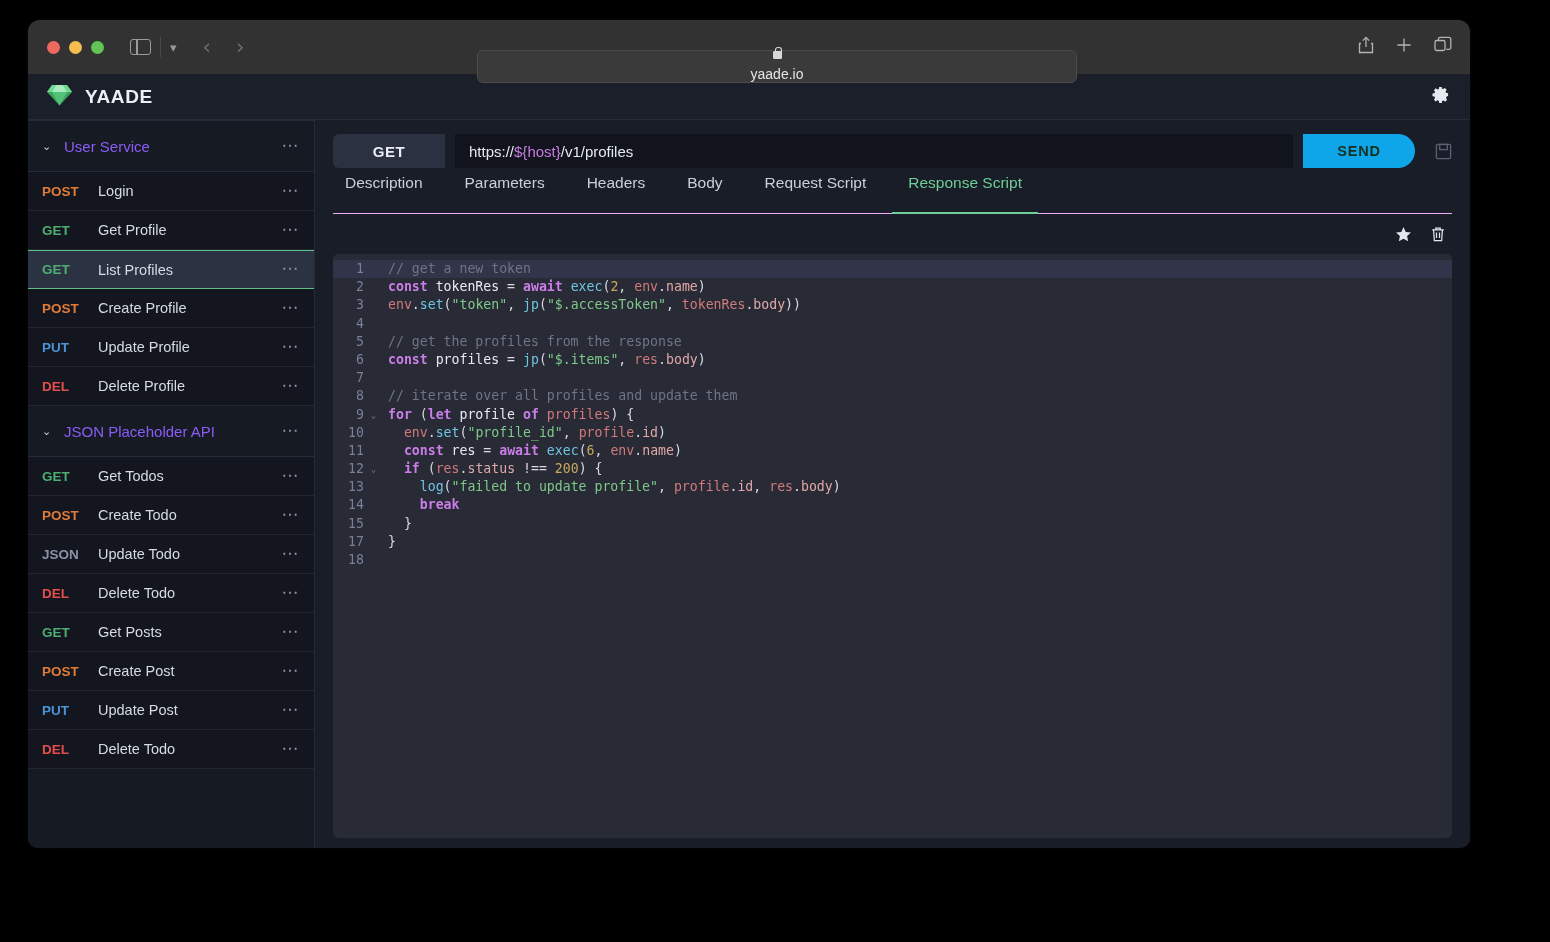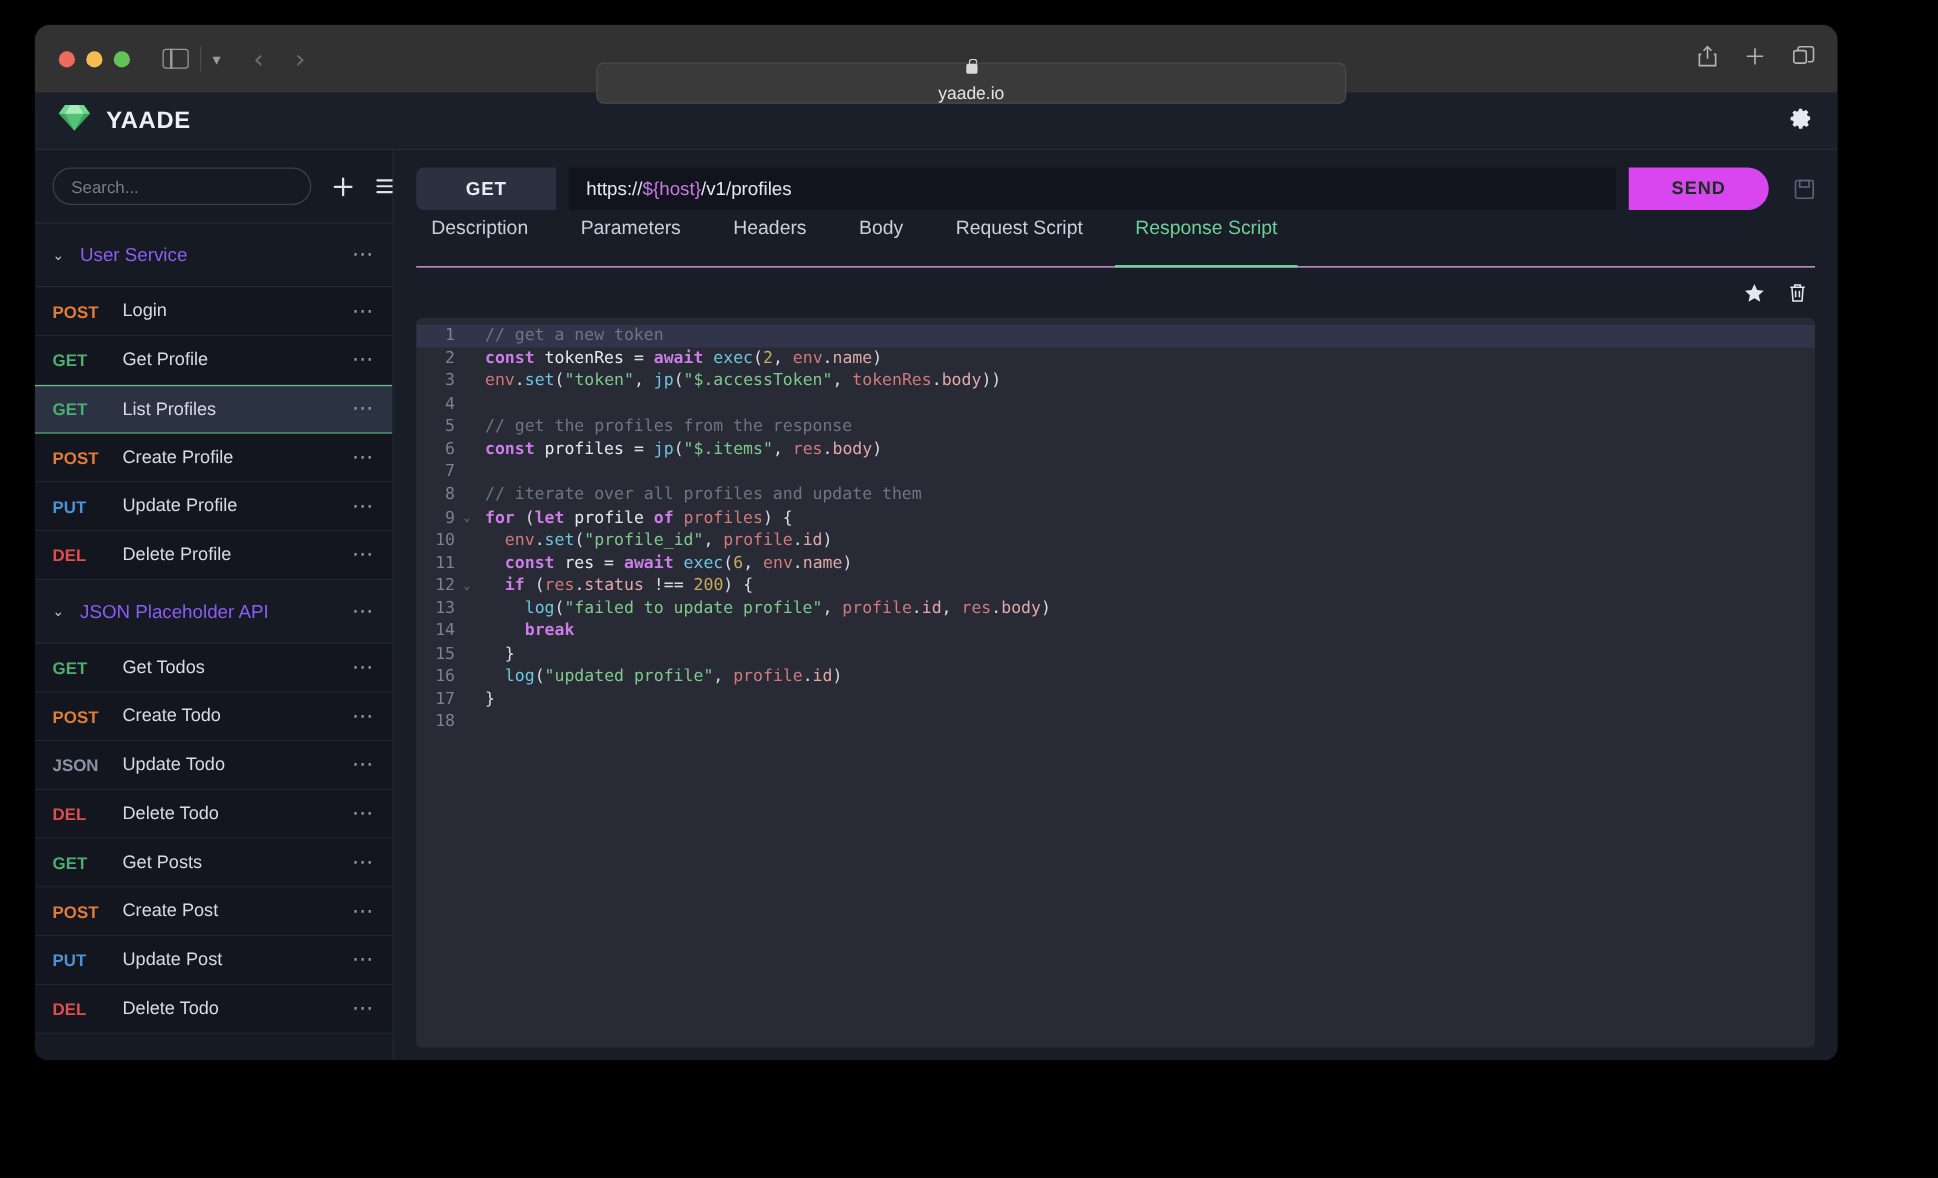--- a/index.html
+++ b/index.html
@@ -119,21 +119,21 @@
     color:#e8ecf3; font-size:15px; font-weight:bold; letter-spacing:0.6px; cursor:pointer;
   }
   .url-input {
     flex:1; height:34px; background:#11141c; border:none; outline:none;
     color:#e4e8f0; font-size:15px; padding:0 14px;
     font-family:"Liberation Sans", sans-serif;
     display:flex; align-items:center;
   }
   .url-input .var { color:#c87ae0; }
   .send-btn {
-    width:112px; height:34px; background:#d946ef; border-radius:0 17px 17px 0;
+    width:112px; height:34px; background:#0ea5e9; border-radius:0 17px 17px 0;
     display:flex; align-items:center; justify-content:center;
     color:#14301f; font-size:14.5px; font-weight:bold; letter-spacing:0.8px; cursor:pointer;
   }
   .save-icon { margin-left:10px; color:#5a6274; cursor:pointer; display:flex;align-items:center; }
 
   .tabs { display:flex; gap:10px; border-bottom:1px solid #f0abfc; height:40px; }
   .tab {
     padding:0 16px 9px 16px; color:#c9cfdb; font-size:15.5px; cursor:pointer;
     border-bottom:2px solid transparent; margin-bottom:-1px;
   }
@@ -235,33 +235,20 @@
         <svg width="19" height="19" viewBox="0 0 20 20" fill="#e6e9ef">
           <path d="M10 6.4a3.6 3.6 0 100 7.2 3.6 3.6 0 000-7.2zm0 5.6a2 2 0 110-4 2 2 0 010 4z"></path>
           <path d="M18 11.4v-2.8l-2.1-.35a6.2 6.2 0 00-.62-1.5l1.24-1.73-1.98-1.98-1.73 1.24a6.2 6.2 0 00-1.5-.62L11.4 2h-2.8l-.35 2.1a6.2 6.2 0 00-1.5.62L5.02 3.48 3.04 5.46l1.24 1.73a6.2 6.2 0 00-.62 1.5L1.56 9.04v2.8l2.1.35c.14.53.35 1.03.62 1.5l-1.24 1.73 1.98 1.98 1.73-1.24c.47.27.97.48 1.5.62L8.6 19h2.8l.35-2.1c.53-.14 1.03-.35 1.5-.62l1.73 1.24 1.98-1.98-1.24-1.73c.27-.47.48-.97.62-1.5L18 11.4z"></path>
         </svg>
       </span>
     </div>
 
     <div class="body-split">
 
       <div class="sidebar">
-        <div class="search-row">
-          <input class="search-box" type="text" placeholder="Search..." style="">
-          <span class="icon-btn">
-            <svg width="19" height="19" viewBox="0 0 20 20" stroke="#dfe3ea" stroke-width="1.9" stroke-linecap="round">
-                <path d="M10 3v14M3 10h14"></path>
-              </svg>
-          </span>
-          <span class="icon-btn">
-            <svg width="19" height="16" viewBox="0 0 20 16" stroke="#dfe3ea" stroke-width="1.8" stroke-linecap="round">
-                <path d="M2 3h16M2 8h16M2 13h16"></path>
-              </svg>
-          </span>
-        </div>
         <div class="tree" id="tree">
             <div class="group-row">
               <span class="group-caret">⌄</span>
               <span class="group-name">User Service</span>
               <span class="dots">⋯</span>
             </div>
             <div class="req-row">
               <span class="req-method m-POST">POST</span>
               <span class="req-name">Login</span>
               <span class="dots">⋯</span>
@@ -391,20 +378,19 @@
             <div class="cl"><span class="gutter">6</span><span class="fold"></span><span class="code"><span class="c-kw">const</span><span class="c-pln"> profiles </span><span class="c-op">=</span><span class="c-pln"> </span><span class="c-fn">jp</span><span class="c-op">(</span><span class="c-str">"$.items"</span><span class="c-op">, </span><span class="c-var">res</span><span class="c-op">.</span><span class="c-prop">body</span><span class="c-op">)</span></span></div>
             <div class="cl"><span class="gutter">7</span><span class="fold"></span><span class="code"></span></div>
             <div class="cl"><span class="gutter">8</span><span class="fold"></span><span class="code"><span class="c-com">// iterate over all profiles and update them</span></span></div>
             <div class="cl"><span class="gutter">9</span><span class="fold">⌄</span><span class="code"><span class="c-kw">for</span><span class="c-op"> (</span><span class="c-kw">let</span><span class="c-pln"> profile </span><span class="c-kw">of</span><span class="c-pln"> </span><span class="c-var">profiles</span><span class="c-op">) {</span></span></div>
             <div class="cl"><span class="gutter">10</span><span class="fold"></span><span class="code"><span class="c-pln">  </span><span class="c-var">env</span><span class="c-op">.</span><span class="c-fn">set</span><span class="c-op">(</span><span class="c-str">"profile_id"</span><span class="c-op">, </span><span class="c-var">profile</span><span class="c-op">.</span><span class="c-prop">id</span><span class="c-op">)</span></span></div>
             <div class="cl"><span class="gutter">11</span><span class="fold"></span><span class="code"><span class="c-pln">  </span><span class="c-kw">const</span><span class="c-pln"> res </span><span class="c-op">=</span><span class="c-pln"> </span><span class="c-kw">await</span><span class="c-pln"> </span><span class="c-fn">exec</span><span class="c-op">(</span><span class="c-num">6</span><span class="c-op">, </span><span class="c-var">env</span><span class="c-op">.</span><span class="c-prop">name</span><span class="c-op">)</span></span></div>
             <div class="cl"><span class="gutter">12</span><span class="fold">⌄</span><span class="code"><span class="c-pln">  </span><span class="c-kw">if</span><span class="c-op"> (</span><span class="c-var">res</span><span class="c-op">.</span><span class="c-prop">status</span><span class="c-pln"> </span><span class="c-op">!==</span><span class="c-pln"> </span><span class="c-num">200</span><span class="c-op">) {</span></span></div>
             <div class="cl"><span class="gutter">13</span><span class="fold"></span><span class="code"><span class="c-pln">    </span><span class="c-fn">log</span><span class="c-op">(</span><span class="c-str">"failed to update profile"</span><span class="c-op">, </span><span class="c-var">profile</span><span class="c-op">.</span><span class="c-prop">id</span><span class="c-op">, </span><span class="c-var">res</span><span class="c-op">.</span><span class="c-prop">body</span><span class="c-op">)</span></span></div>
             <div class="cl"><span class="gutter">14</span><span class="fold"></span><span class="code"><span class="c-pln">    </span><span class="c-kw">break</span></span></div>
             <div class="cl"><span class="gutter">15</span><span class="fold"></span><span class="code"><span class="c-op">  }</span></span></div>
-            <div class="cl"><span class="gutter">16</span><span class="fold"></span><span class="code"><span class="c-pln">  </span><span class="c-fn">log</span><span class="c-op">(</span><span class="c-str">"updated profile"</span><span class="c-op">, </span><span class="c-var">profile</span><span class="c-op">.</span><span class="c-prop">id</span><span class="c-op">)</span></span></div>
             <div class="cl"><span class="gutter">17</span><span class="fold"></span><span class="code"><span class="c-op">}</span></span></div>
             <div class="cl"><span class="gutter">18</span><span class="fold"></span><span class="code"></span></div>
           </div>
       </div>
     </div>
   </div>
 </div>
 
 </body></html>

